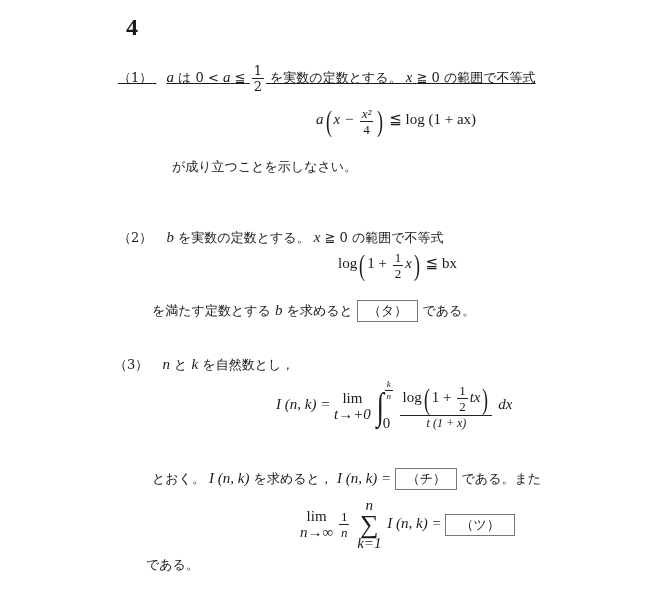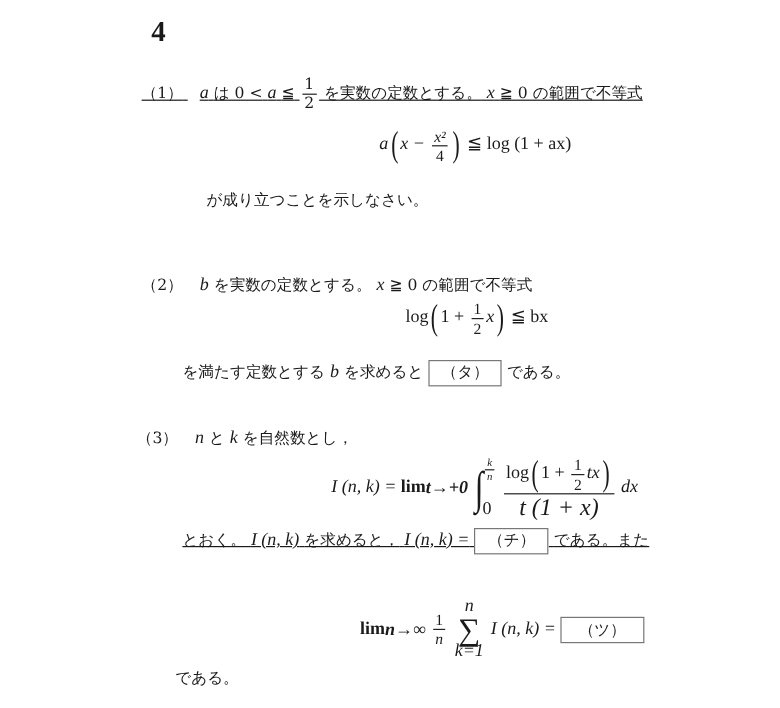--- a/index.html
+++ b/index.html
@@ -14,21 +14,21 @@
   .m { font-family: "Liberation Serif", "DejaVu Serif", serif; font-size: 15px; }
   .frac { display: inline-flex; flex-direction: column; align-items: center; vertical-align: middle; line-height: 1; margin: 0 2px; }
   .frac .n { border-bottom: 1px solid #222; padding: 0 2px 1px; font-size: 13px; }
   .frac .d { padding-top: 1px; font-size: 13px; }
   .paren { font-size: 30px; font-weight: 200; line-height: 1; vertical-align: middle; transform: scaleX(0.6); display: inline-block; }
   .box {
     display: inline-block; border: 1px solid #777; padding: 1px 10px; min-width: 38px;
     text-align: center; vertical-align: middle; line-height: 18px;
   }
   .sub { font-size: 15px; }
-  .limwrap { display: inline-flex; flex-direction: row; align-items: center; vertical-align: middle; line-height: 1; font-weight: bold; }
+  .limwrap { display: inline-flex; flex-direction: column; align-items: center; vertical-align: middle; line-height: 1; }
   .limwrap .lim { font-size: 15px; }
   .limwrap .sub { margin-top: 1px; }
   .sum { display: inline-flex; flex-direction: column; align-items: center; vertical-align: middle; line-height: 1; margin: 0 2px; }
   .sum .sig { font-size: 26px; line-height: 0.9; }
   .intg { font-size: 38px; display: inline-block; vertical-align: middle; line-height: 1; transform: scaleX(0.7); }
 </style>
 </head>
 <body>
 
 <div class="abs num" style="left:126px; top:14px;">4</div>
@@ -107,26 +107,26 @@
     <span class="sub">0</span>
   </span>
   <span class="frac">
     <span class="n" style="font-size:15px;">
       <span>log</span><span class="paren">(</span><span>1 +</span>
       <span class="frac">
           <span class="n">1</span>
           <span class="d">2</span>
         </span><span class="it">tx</span><span class="paren">)</span>
     </span>
-    <span class="d it" style="font-size:20px;">t (1 + x)</span>
+    <span class="d it" style="font-size:12px;">t (1 + x)</span>
   </span>
   <span class="it">dx</span>
 </div>
 
-<div class="abs" style="left:152px; top:440px;text-decoration:underline;">
+<div class="abs" style="left:152px; top:468px;">
   <span>とおく。</span>
   <span class="it m">I (n, k)</span>
   <span>を求めると，</span>
   <span class="it m">I (n, k) =</span>
   <span class="box" style="min-width:40px;">（チ）</span>
   <span>である。また</span>
 </div>
 
 <div class="abs m" style="left:300px; top:498px;">
   <span class="limwrap">

